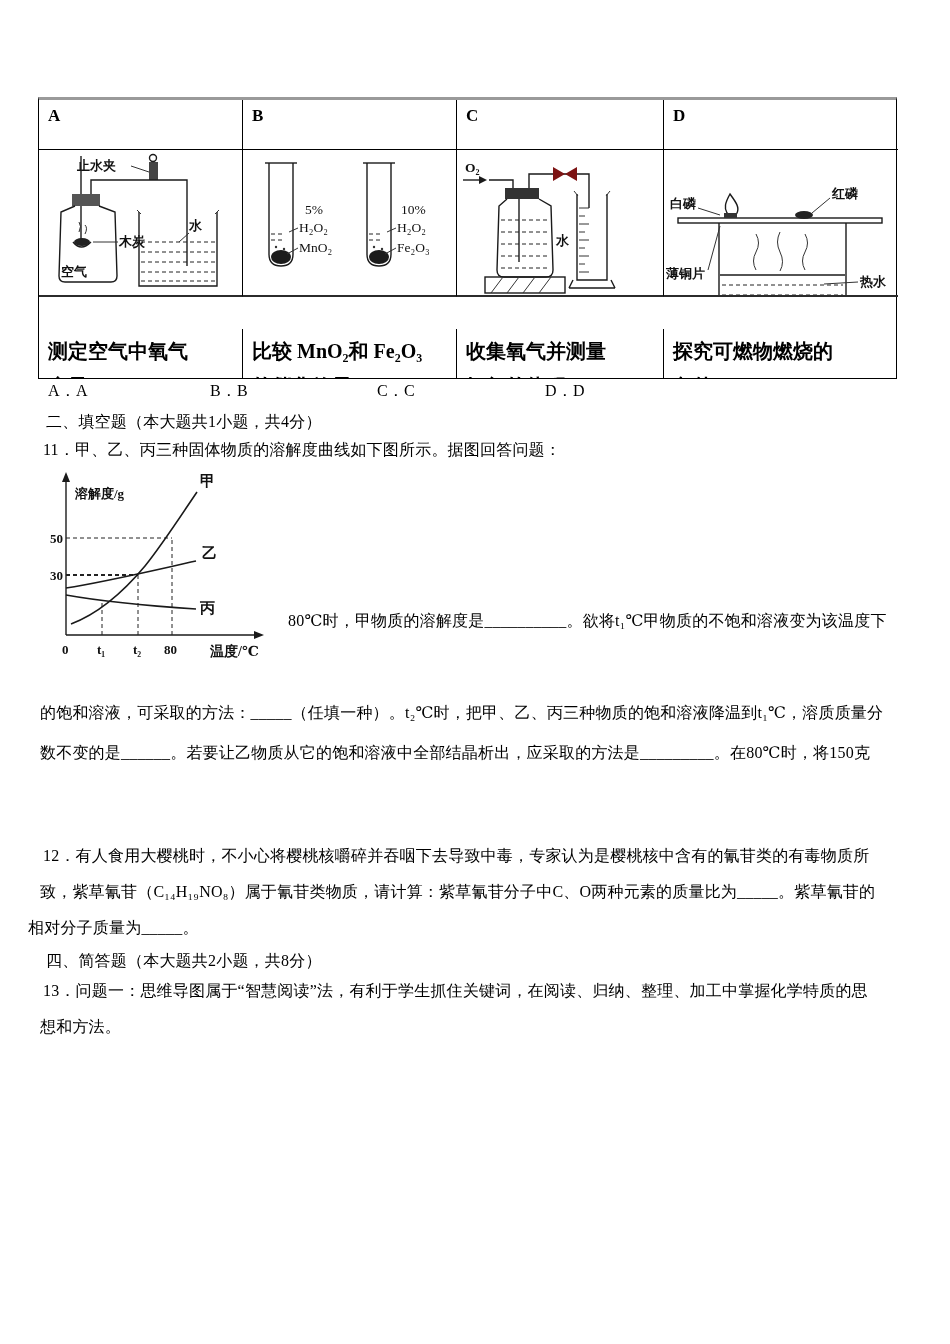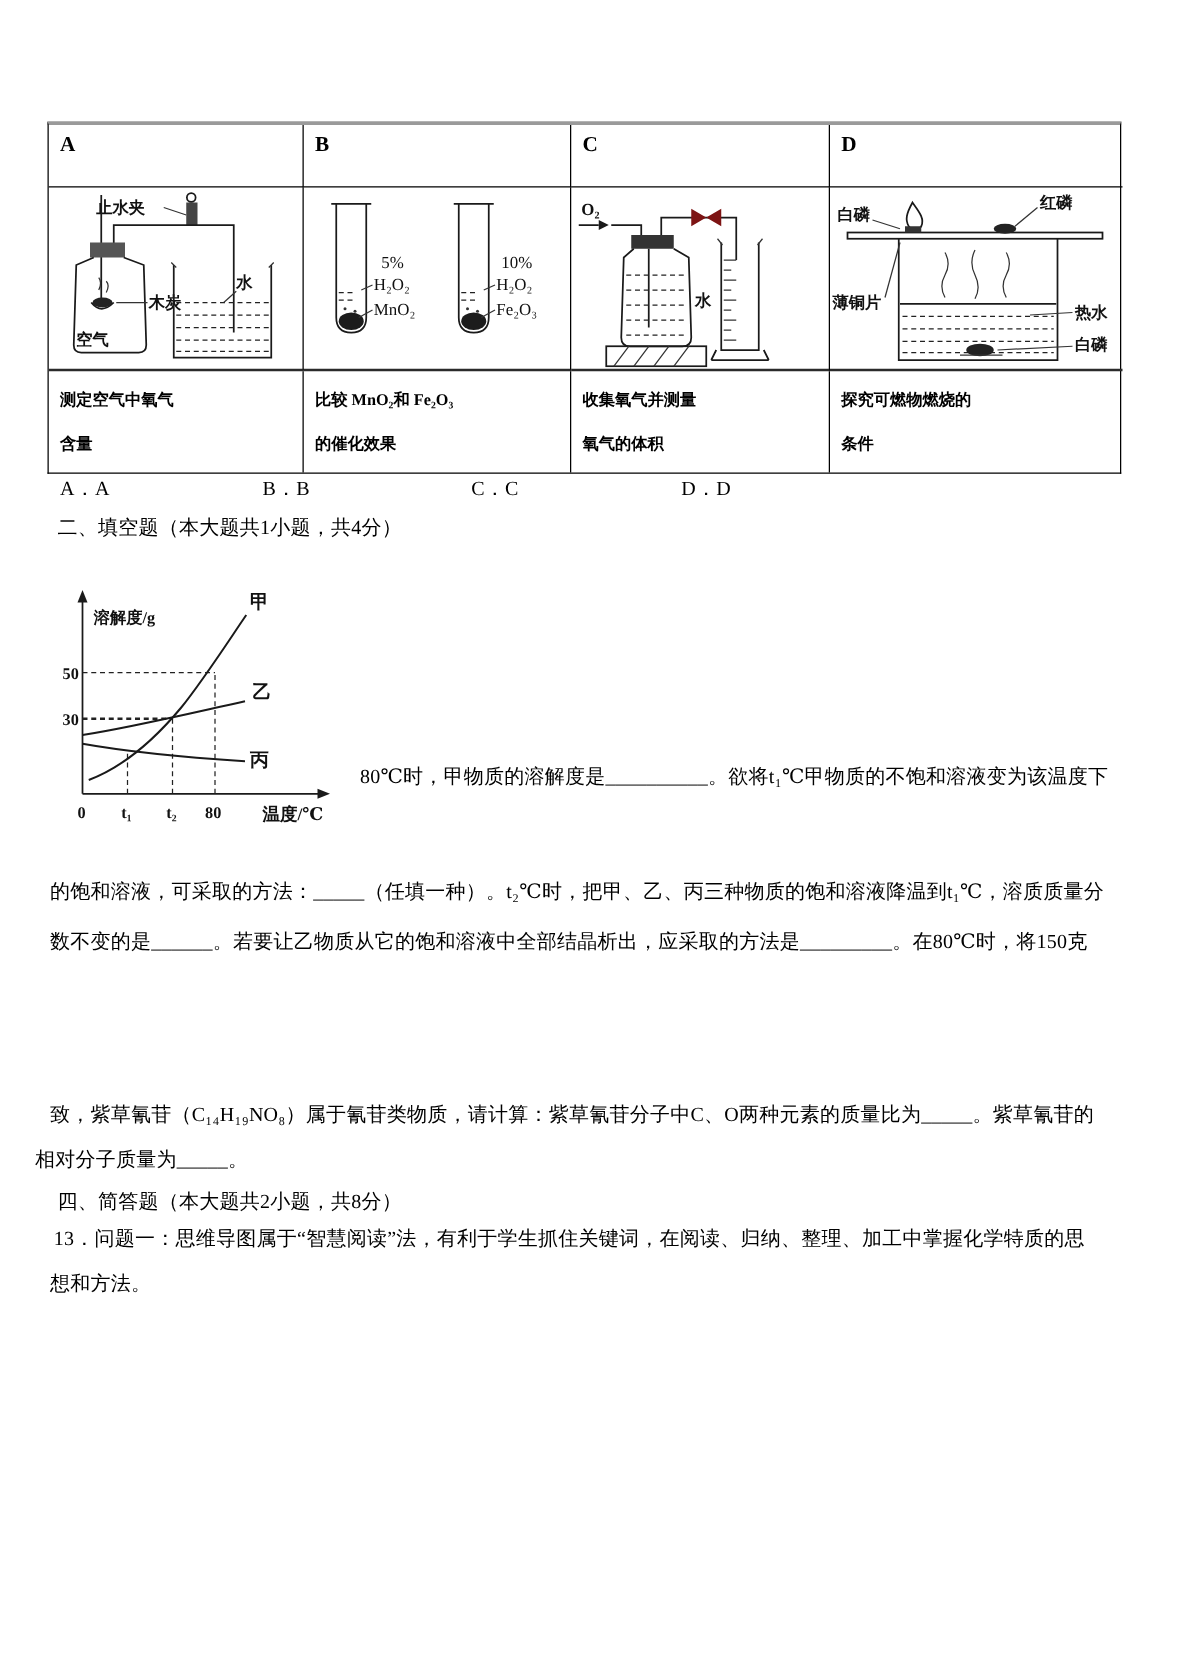--- a/index.html
+++ b/index.html
@@ -7,24 +7,24 @@
         font-family:"Liberation Serif","DejaVu Serif",serif;color:#000;}
   .abs{position:absolute;}
   .bt{font-weight:normal;font-size:16px;letter-spacing:.2px;white-space:nowrap;}
   
   .app-table{left:38px;top:97px;width:859px;display:grid;
              grid-template-columns:204px 214px 207px 234px;
              grid-template-rows:50px 147px 81px;
              border:1px solid #000;border-top:3px solid #9a9a9a;box-sizing:border-box;}
   .cell{border-right:1px solid #000;border-bottom:1px solid #000;box-sizing:border-box;overflow:hidden;}
   .cell.last{border-right:none;}
-  .cell.rowend{border-bottom:none;}
+  .cell.rowend{border-bottom:none;margin-top:32px;}
   .cell.diag{border-bottom:2.5px solid #2b2b2b;}
   .hdr{font-weight:bold;font-size:17px;padding:6px 0 0 9px;}
-  .desc{font-weight:bold;font-size:13px;line-height:35px;padding:5px 16px 0 9px;}
+  .desc{font-weight:bold;font-size:20px;line-height:35px;padding:5px 16px 0 9px;}
   svg text{font-family:"Liberation Serif","DejaVu Serif",serif;fill:#111;}
   svg .lbl{font-size:13px;font-weight:bold;}
   svg .chem{font-size:13.5px;}
   .ink{stroke:#1a1a1a;fill:none;stroke-width:1.4;}
   .thin{stroke:#333;fill:none;stroke-width:1;}
   .dash{stroke:#222;fill:none;stroke-width:1;stroke-dasharray:4 3;}
 </style>
 </head>
 <body>
 
@@ -171,20 +171,21 @@
       <div>条件</div>
     </div>
   </div>
 
   <div class="abs bt" style="left:48px;top:381px;">A．A</div>
   <div class="abs bt" style="left:210px;top:381px;">B．B</div>
   <div class="abs bt" style="left:377px;top:381px;">C．C</div>
   <div class="abs bt" style="left:545px;top:381px;">D．D</div>
 
   <div class="abs bt" style="left:46px;top:412px;">二、填空题（本大题共1小题，共4分）</div>
+  <div class="abs bt" style="left:43px;top:440px;">11．甲、乙、丙三种固体物质的溶解度曲线如下图所示。据图回答问题：</div>
 
   <svg class="abs" style="left:50px;top:466px;" width="240" height="205" viewBox="0 0 240 205">
 
     <line class="ink" x1="16" y1="169" x2="16" y2="12"></line>
     <path d="M12,16 L16,6 L20,16 Z" fill="#1a1a1a"></path>
     <line class="ink" x1="16" y1="169" x2="208" y2="169"></line>
     <path d="M204,165 L214,169 L204,173 Z" fill="#1a1a1a"></path>
     <text class="lbl" x="25" y="32">溶解度/g</text>
 
     <text class="lbl" x="0" y="77">50</text>
@@ -206,20 +207,21 @@
     <text class="lbl" x="83" y="188">t₂</text>
     <text class="lbl" x="114" y="188">80</text>
     <text class="lbl" x="160" y="190" style="font-size:14px">温度/℃</text>
   </svg>
 
   <div class="abs bt" style="left:288px;top:571px;margin-top:40px;">80℃时，甲物质的溶解度是__________。欲将t₁℃甲物质的不饱和溶液变为该温度下</div>
 
   <div class="abs bt" style="left:40px;top:703px;">的饱和溶液，可采取的方法：_____（任填一种）。t₂℃时，把甲、乙、丙三种物质的饱和溶液降温到t₁℃，溶质质量分</div>
   <div class="abs bt" style="left:40px;top:743px;">数不变的是______。若要让乙物质从它的饱和溶液中全部结晶析出，应采取的方法是_________。在80℃时，将150克</div>
 
+  <div class="abs bt" style="left:43px;top:846px;">12．有人食用大樱桃时，不小心将樱桃核嚼碎并吞咽下去导致中毒，专家认为是樱桃核中含有的氰苷类的有毒物质所</div>
   <div class="abs bt" style="left:40px;top:882px;text-align:center;">致，紫草氰苷（C₁₄H₁₉NO₈）属于氰苷类物质，请计算：紫草氰苷分子中C、O两种元素的质量比为_____。紫草氰苷的</div>
   <div class="abs bt" style="left:28px;top:918px;">相对分子质量为_____。</div>
 
   <div class="abs bt" style="left:46px;top:951px;">四、简答题（本大题共2小题，共8分）</div>
   <div class="abs bt" style="left:43px;top:981px;">13．问题一：思维导图属于“智慧阅读”法，有利于学生抓住关键词，在阅读、归纳、整理、加工中掌握化学特质的思</div>
   <div class="abs bt" style="left:40px;top:1017px;">想和方法。</div>
 
 </div>
 
 </body></html>

